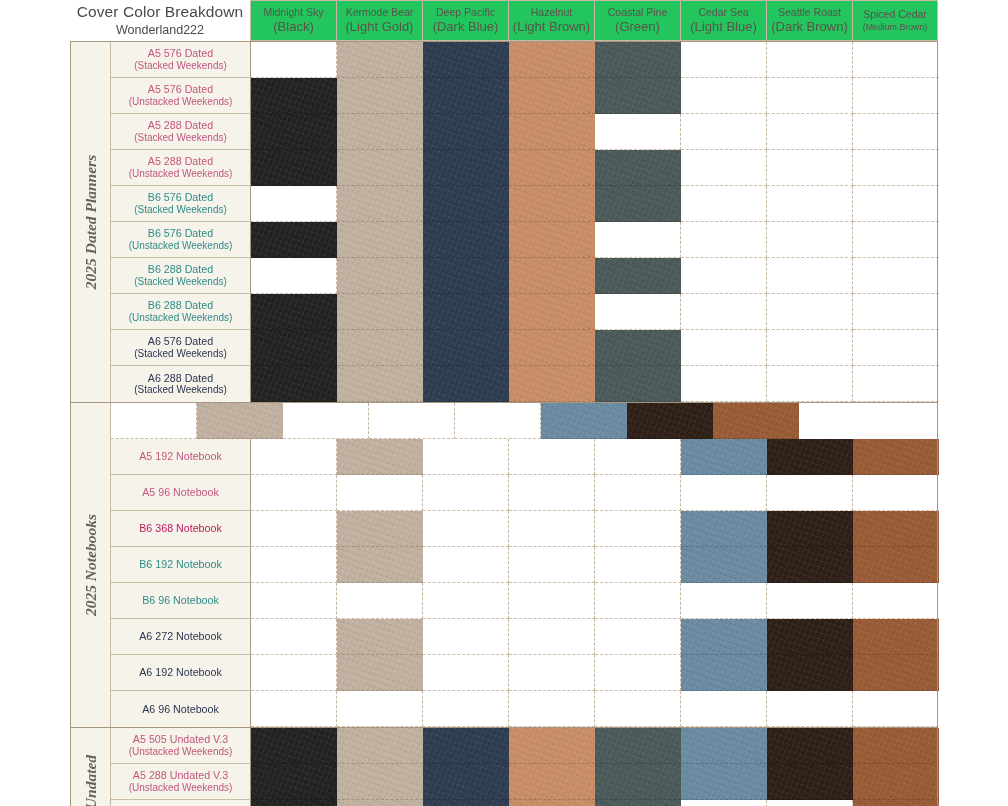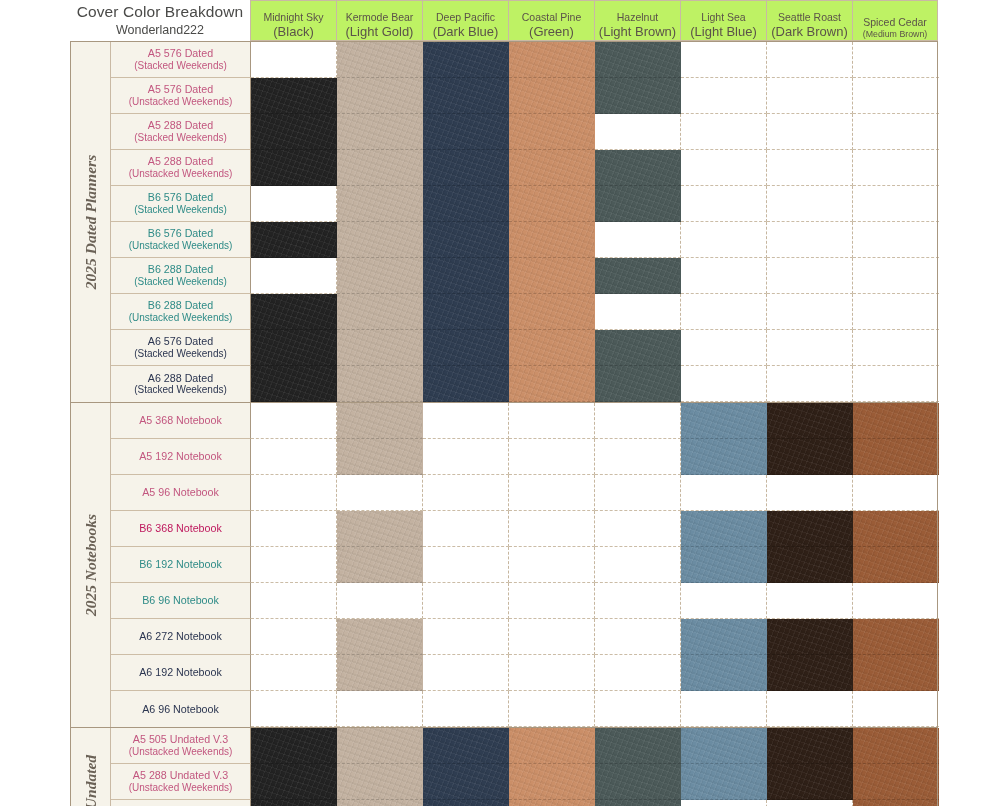--- a/index.html
+++ b/index.html
@@ -43,25 +43,25 @@
   .colhead-row{
     position:absolute;
     left:250px; top:0px;
     height:41px;
     display:flex;
   }
   .colhead{
     width:86px;
     height:41px;
     box-sizing:border-box;
-    background:#bef264;
+    background:#22c55e;
     border:1px solid #c9b9a4;
     border-right:none;
     display:flex;flex-direction:column;
-    align-items:center;justify-content:flex-end;
+    align-items:center;justify-content:center;
     color:#5b5349;
     line-height:1.25;
   }
   .colhead:last-child{border-right:1px solid #c9b9a4;}
   .colhead .cn{font-size:10.5px;white-space:nowrap;}
   .colhead .cs{font-size:13px;white-space:nowrap;}
   .colhead.narrow .cs{font-size:8.8px;}
 
   
   .grid{
@@ -168,29 +168,29 @@
       </div>
       <div class="colhead">
         <div class="cn">Kermode Bear</div>
         <div class="cs">(Light Gold)</div>
       </div>
       <div class="colhead">
         <div class="cn">Deep Pacific</div>
         <div class="cs">(Dark Blue)</div>
       </div>
       <div class="colhead">
+        <div class="cn">Hazelnut</div>
+        <div class="cs">(Light Brown)</div>
+      </div>
+      <div class="colhead">
         <div class="cn">Coastal Pine</div>
         <div class="cs">(Green)</div>
       </div>
       <div class="colhead">
-        <div class="cn">Hazelnut</div>
-        <div class="cs">(Light Brown)</div>
-      </div>
-      <div class="colhead">
-        <div class="cn">Light Sea</div>
+        <div class="cn">Cedar Sea</div>
         <div class="cs">(Light Blue)</div>
       </div>
       <div class="colhead">
         <div class="cn">Seattle Roast</div>
         <div class="cs">(Dark Brown)</div>
       </div>
       <div class="colhead narrow">
         <div class="cn">Spiced Cedar</div>
         <div class="cs">(Medium Brown)</div>
       </div>
@@ -363,23 +363,20 @@
             </div>
           </div>
         </div>
       </div>
       <div class="sec">
         <div class="sec-label">
           <span>2025 Notebooks</span>
         </div>
         <div class="rows">
           <div class="row">
-            <div class="rowlabel" style="color: rgb(194, 86, 127);">
-              <div class="rl1">A5 368 Notebook</div>
-            </div>
             <div class="cells">
               <div class="cell"></div>
               <div class="cell on" style="background: rgb(195, 178, 161);"></div>
               <div class="cell"></div>
               <div class="cell"></div>
               <div class="cell"></div>
               <div class="cell on" style="background: rgb(107, 140, 162);"></div>
               <div class="cell on" style="background: rgb(47, 32, 23);"></div>
               <div class="cell on" style="background: rgb(154, 92, 55);"></div>
             </div>

